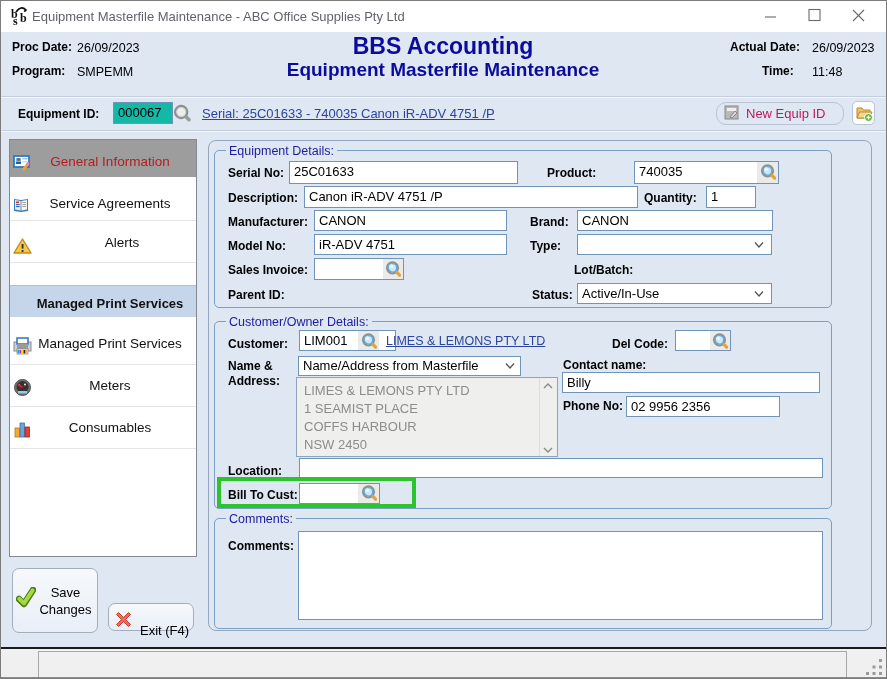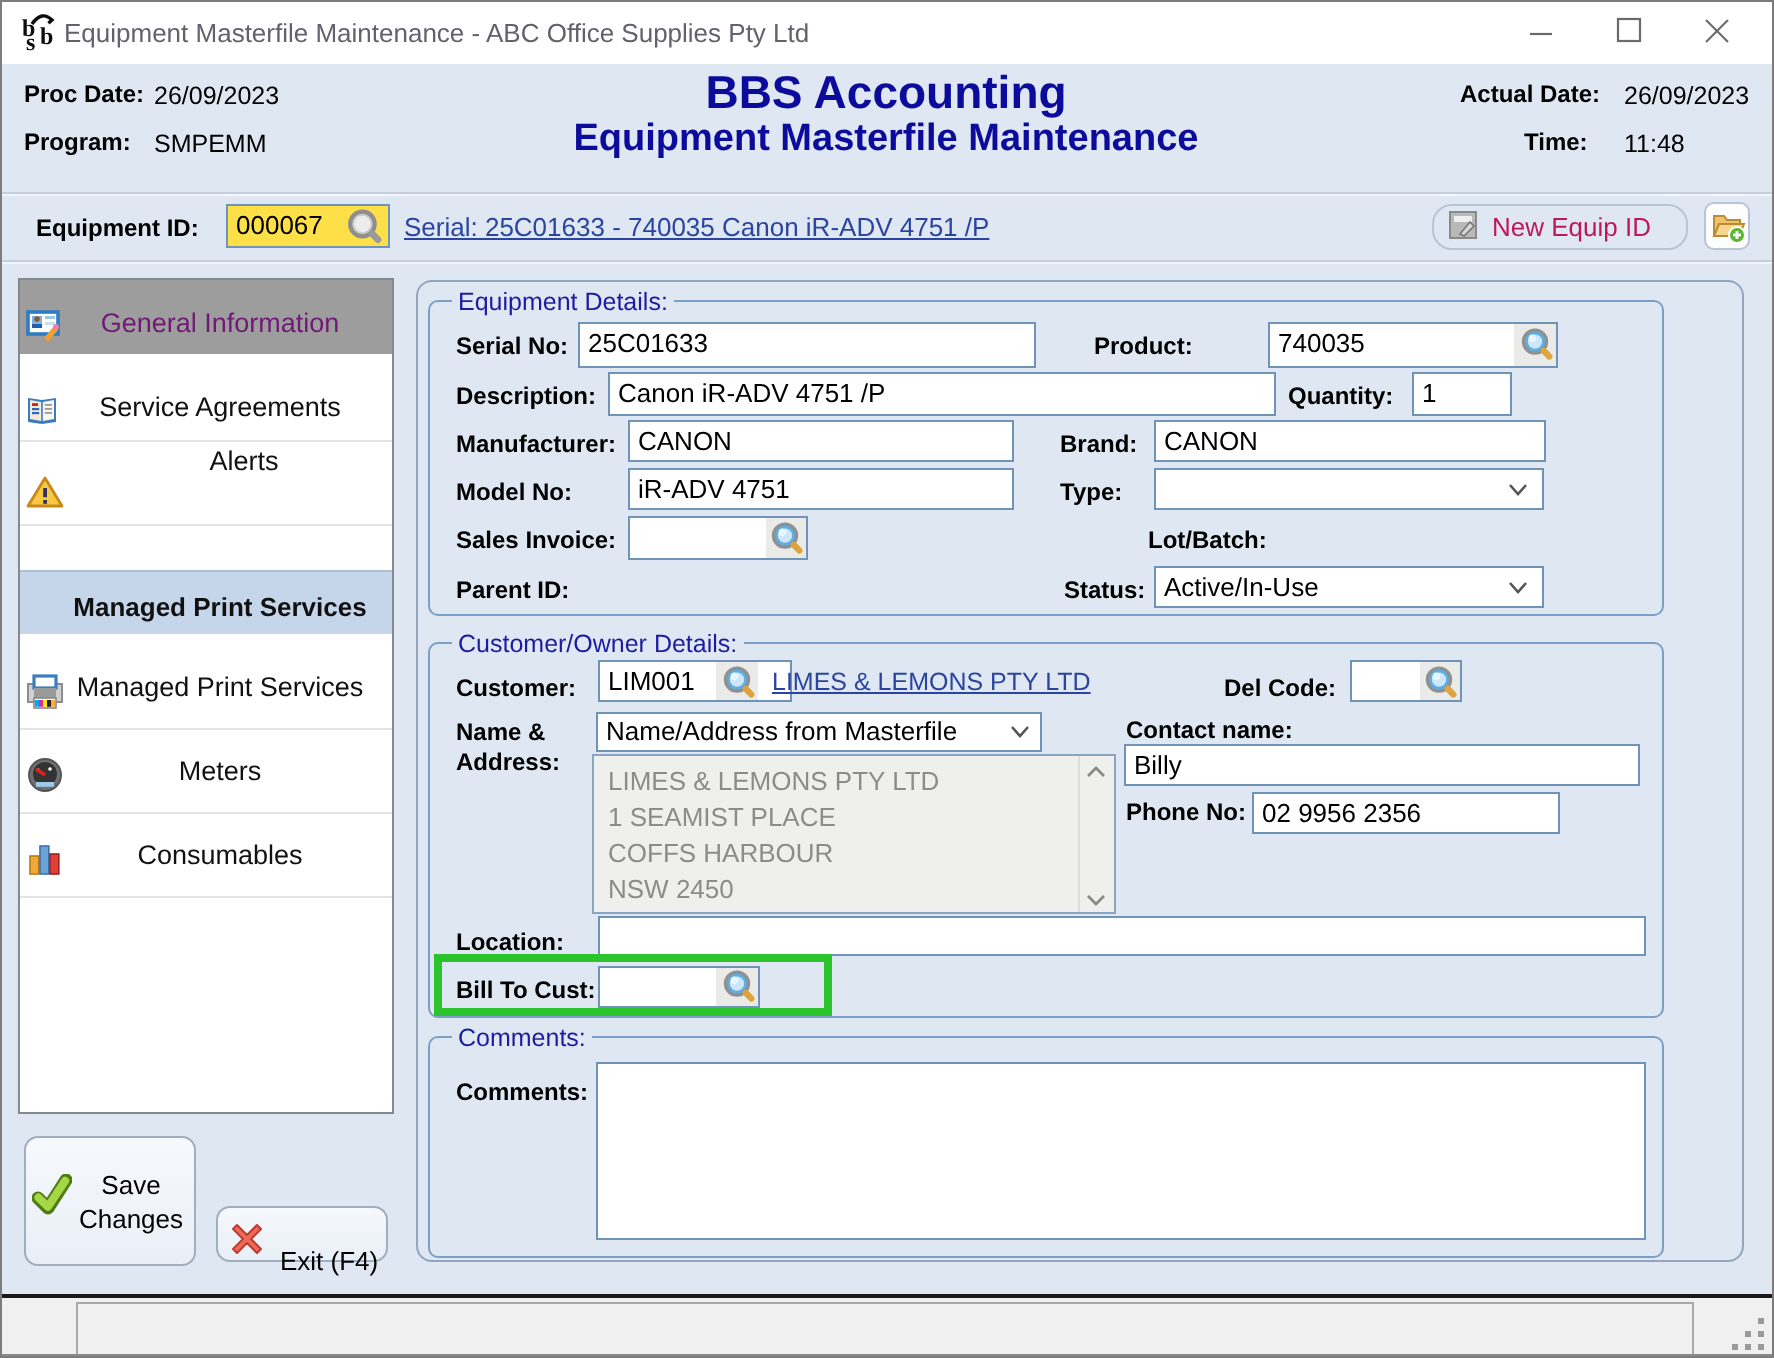--- a/index.html
+++ b/index.html
@@ -46,21 +46,21 @@
 <div class="lbl" style="left:730px;top:40px;">Actual Date:</div>
 <div class="val" style="left:812px;top:41px;">26/09/2023</div>
 <div class="lbl" style="left:762px;top:64px;">Time:</div>
 <div class="val" style="left:812px;top:65px;">11:48</div>
 <div class="abs" style="left:1px;top:96px;width:885px;height:1px;background:#c4cedd;"></div>
 <div class="abs" style="left:1px;top:97px;width:885px;height:1px;background:#f2f6fb;"></div>
 <div class="abs" style="left:1px;top:130px;width:885px;height:1px;background:#c4cedd;"></div>
 <div class="abs" style="left:1px;top:131px;width:885px;height:1px;background:#f2f6fb;"></div>
 
 <div class="lbl" style="left:18px;top:107px;">Equipment ID:</div>
-<div class="inp" style="left:113px;top:102px;width:82px;height:22px;background:#fde047;border-color:#6f94b8;">000067</div>
+<div class="inp" style="left:113px;top:102px;width:60px;height:22px;background:#14b8a6;border-color:#6f94b8;">000067</div>
 <svg class="abs" style="left:172px;top:103px;" width="20" height="20" viewBox="0 0 20 20">
   <circle cx="9.2" cy="9" r="6" fill="#e3e3e3" stroke="#8f8f8f" stroke-width="2.4"></circle>
   <circle cx="9.2" cy="9" r="4.6" fill="#ededed" stroke="#cccccc" stroke-width="1"></circle>
   <line x1="14" y1="13.8" x2="17" y2="16.8" stroke="#9a9a9a" stroke-width="3.4" stroke-linecap="round"></line>
 </svg>
 <a class="lnk" style="left:202px;top:106px;">Serial: 25C01633 - 740035 Canon iR-ADV 4751 /P</a>
 <div class="abs" style="left:716px;top:102px;width:128px;height:23px;border:1px solid #b9c4d4;border-radius:10px;"></div>
 <svg class="abs" style="left:724px;top:105px;" width="17" height="17" viewBox="0 0 17 17">
   <rect x="1" y="1" width="13" height="13" fill="#b9b9b9" stroke="#8a8a8a"></rect>
   <rect x="3" y="3" width="9" height="3" fill="#efefef"></rect>
@@ -71,24 +71,24 @@
 <svg class="abs" style="left:855px;top:104px;" width="18" height="18" viewBox="0 0 18 18">
   <path d="M2 4 L7 4 L8.5 6 L15 6 L15 14 L2 14 Z" fill="#f0c36a" stroke="#ba8b30" stroke-width="1"></path>
   <path d="M2 14 L4.5 8 L17 8 L14.5 14 Z" fill="#f7d690" stroke="#ba8b30" stroke-width="1"></path>
   <circle cx="13.5" cy="13.5" r="4" fill="#58b830" stroke="#fff" stroke-width="1"></circle>
   <line x1="11.5" y1="13.5" x2="15.5" y2="13.5" stroke="#fff" stroke-width="1.4"></line>
   <line x1="13.5" y1="11.5" x2="13.5" y2="15.5" stroke="#fff" stroke-width="1.4"></line>
 </svg>
 
 <div class="abs" style="left:9px;top:139px;width:188px;height:418px;background:#ffffff;border:1px solid #85888e;"></div>
 <div class="abs" style="left:10px;top:140px;width:186px;height:37px;background:#9d9d9d;"></div>
-<div class="srow" style="top:154px;color:#701a75;">General Information</div>
+<div class="srow" style="top:154px;color:#b91c1c;">General Information</div>
 <div class="srow" style="top:196px;">Service Agreements</div>
 <div class="sep" style="top:220px;"></div>
-<div class="srow" style="top:223px;padding-left:24px;">Alerts</div>
+<div class="srow" style="top:235px;padding-left:24px;">Alerts</div>
 <div class="sep" style="top:262px;"></div>
 <div class="abs" style="left:10px;top:285px;width:186px;height:32px;background:#c6d6ea;border-top:1px solid #aebfd4;"></div>
 <div class="srow" style="top:296px;font-weight:bold;font-size:13px;">Managed Print Services</div>
 <div class="srow" style="top:336px;">Managed Print Services</div>
 <div class="sep" style="top:364px;"></div>
 <div class="srow" style="top:378px;">Meters</div>
 <div class="sep" style="top:406px;"></div>
 <div class="srow" style="top:420px;">Consumables</div>
 <div class="sep" style="top:448px;"></div>
 

